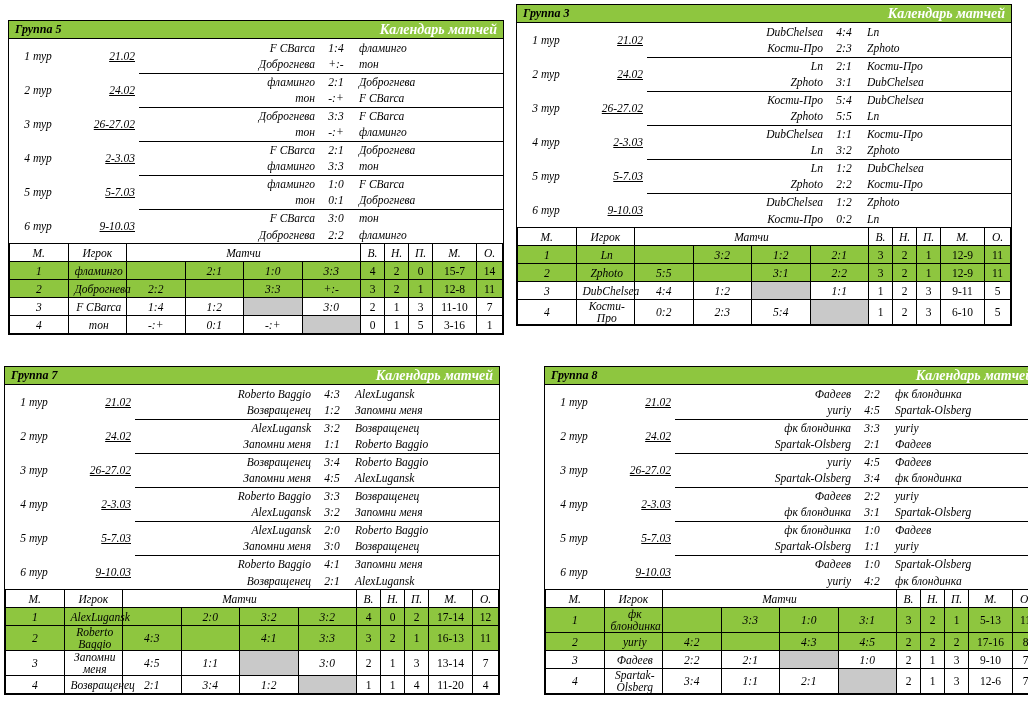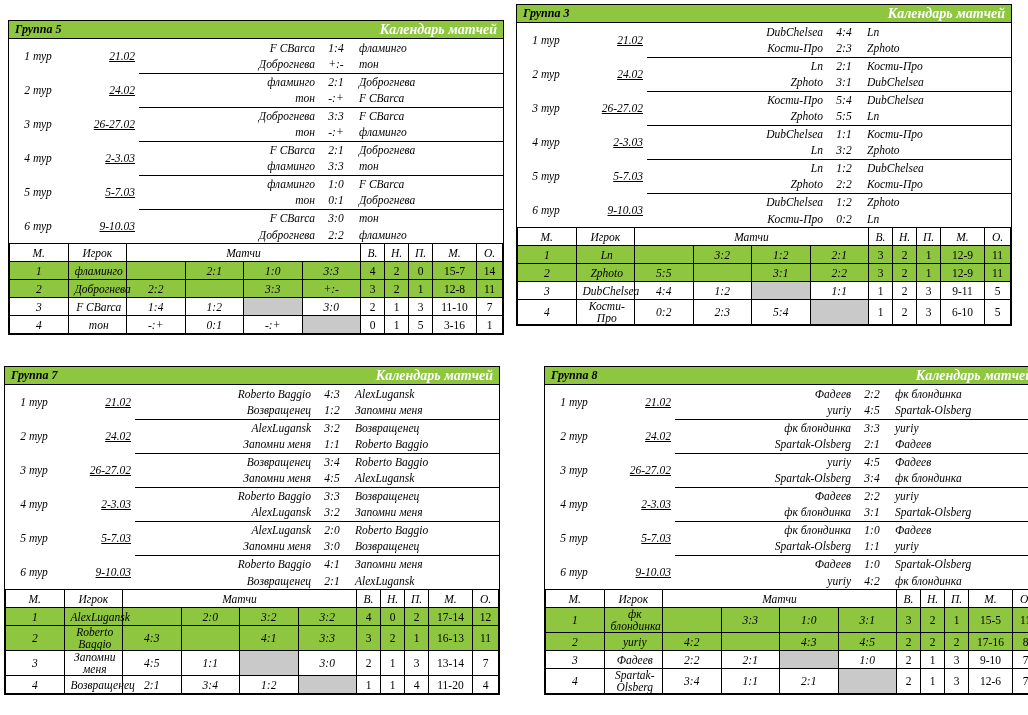--- a/index.html
+++ b/index.html
@@ -648,21 +648,21 @@
         <tr class="lead">
           <td class="pl-num">1</td>
           <td class="pl-name">фк блондинка</td>
           <td class="mcell selfcell"></td>
           <td class="mcell">3:3</td>
           <td class="mcell">1:0</td>
           <td class="mcell">3:1</td>
           <td class="narrow">3</td>
           <td class="narrow">2</td>
           <td class="narrow">1</td>
-          <td class="mm">15-5</td>
+          <td class="mm">5-13</td>
           <td class="oo">11</td>
         </tr>
         <tr class="lead">
           <td class="pl-num">2</td>
           <td class="pl-name">yuriy</td>
           <td class="mcell">4:2</td>
           <td class="mcell selfcell"></td>
           <td class="mcell">4:3</td>
           <td class="mcell">4:5</td>
           <td class="narrow">2</td>

